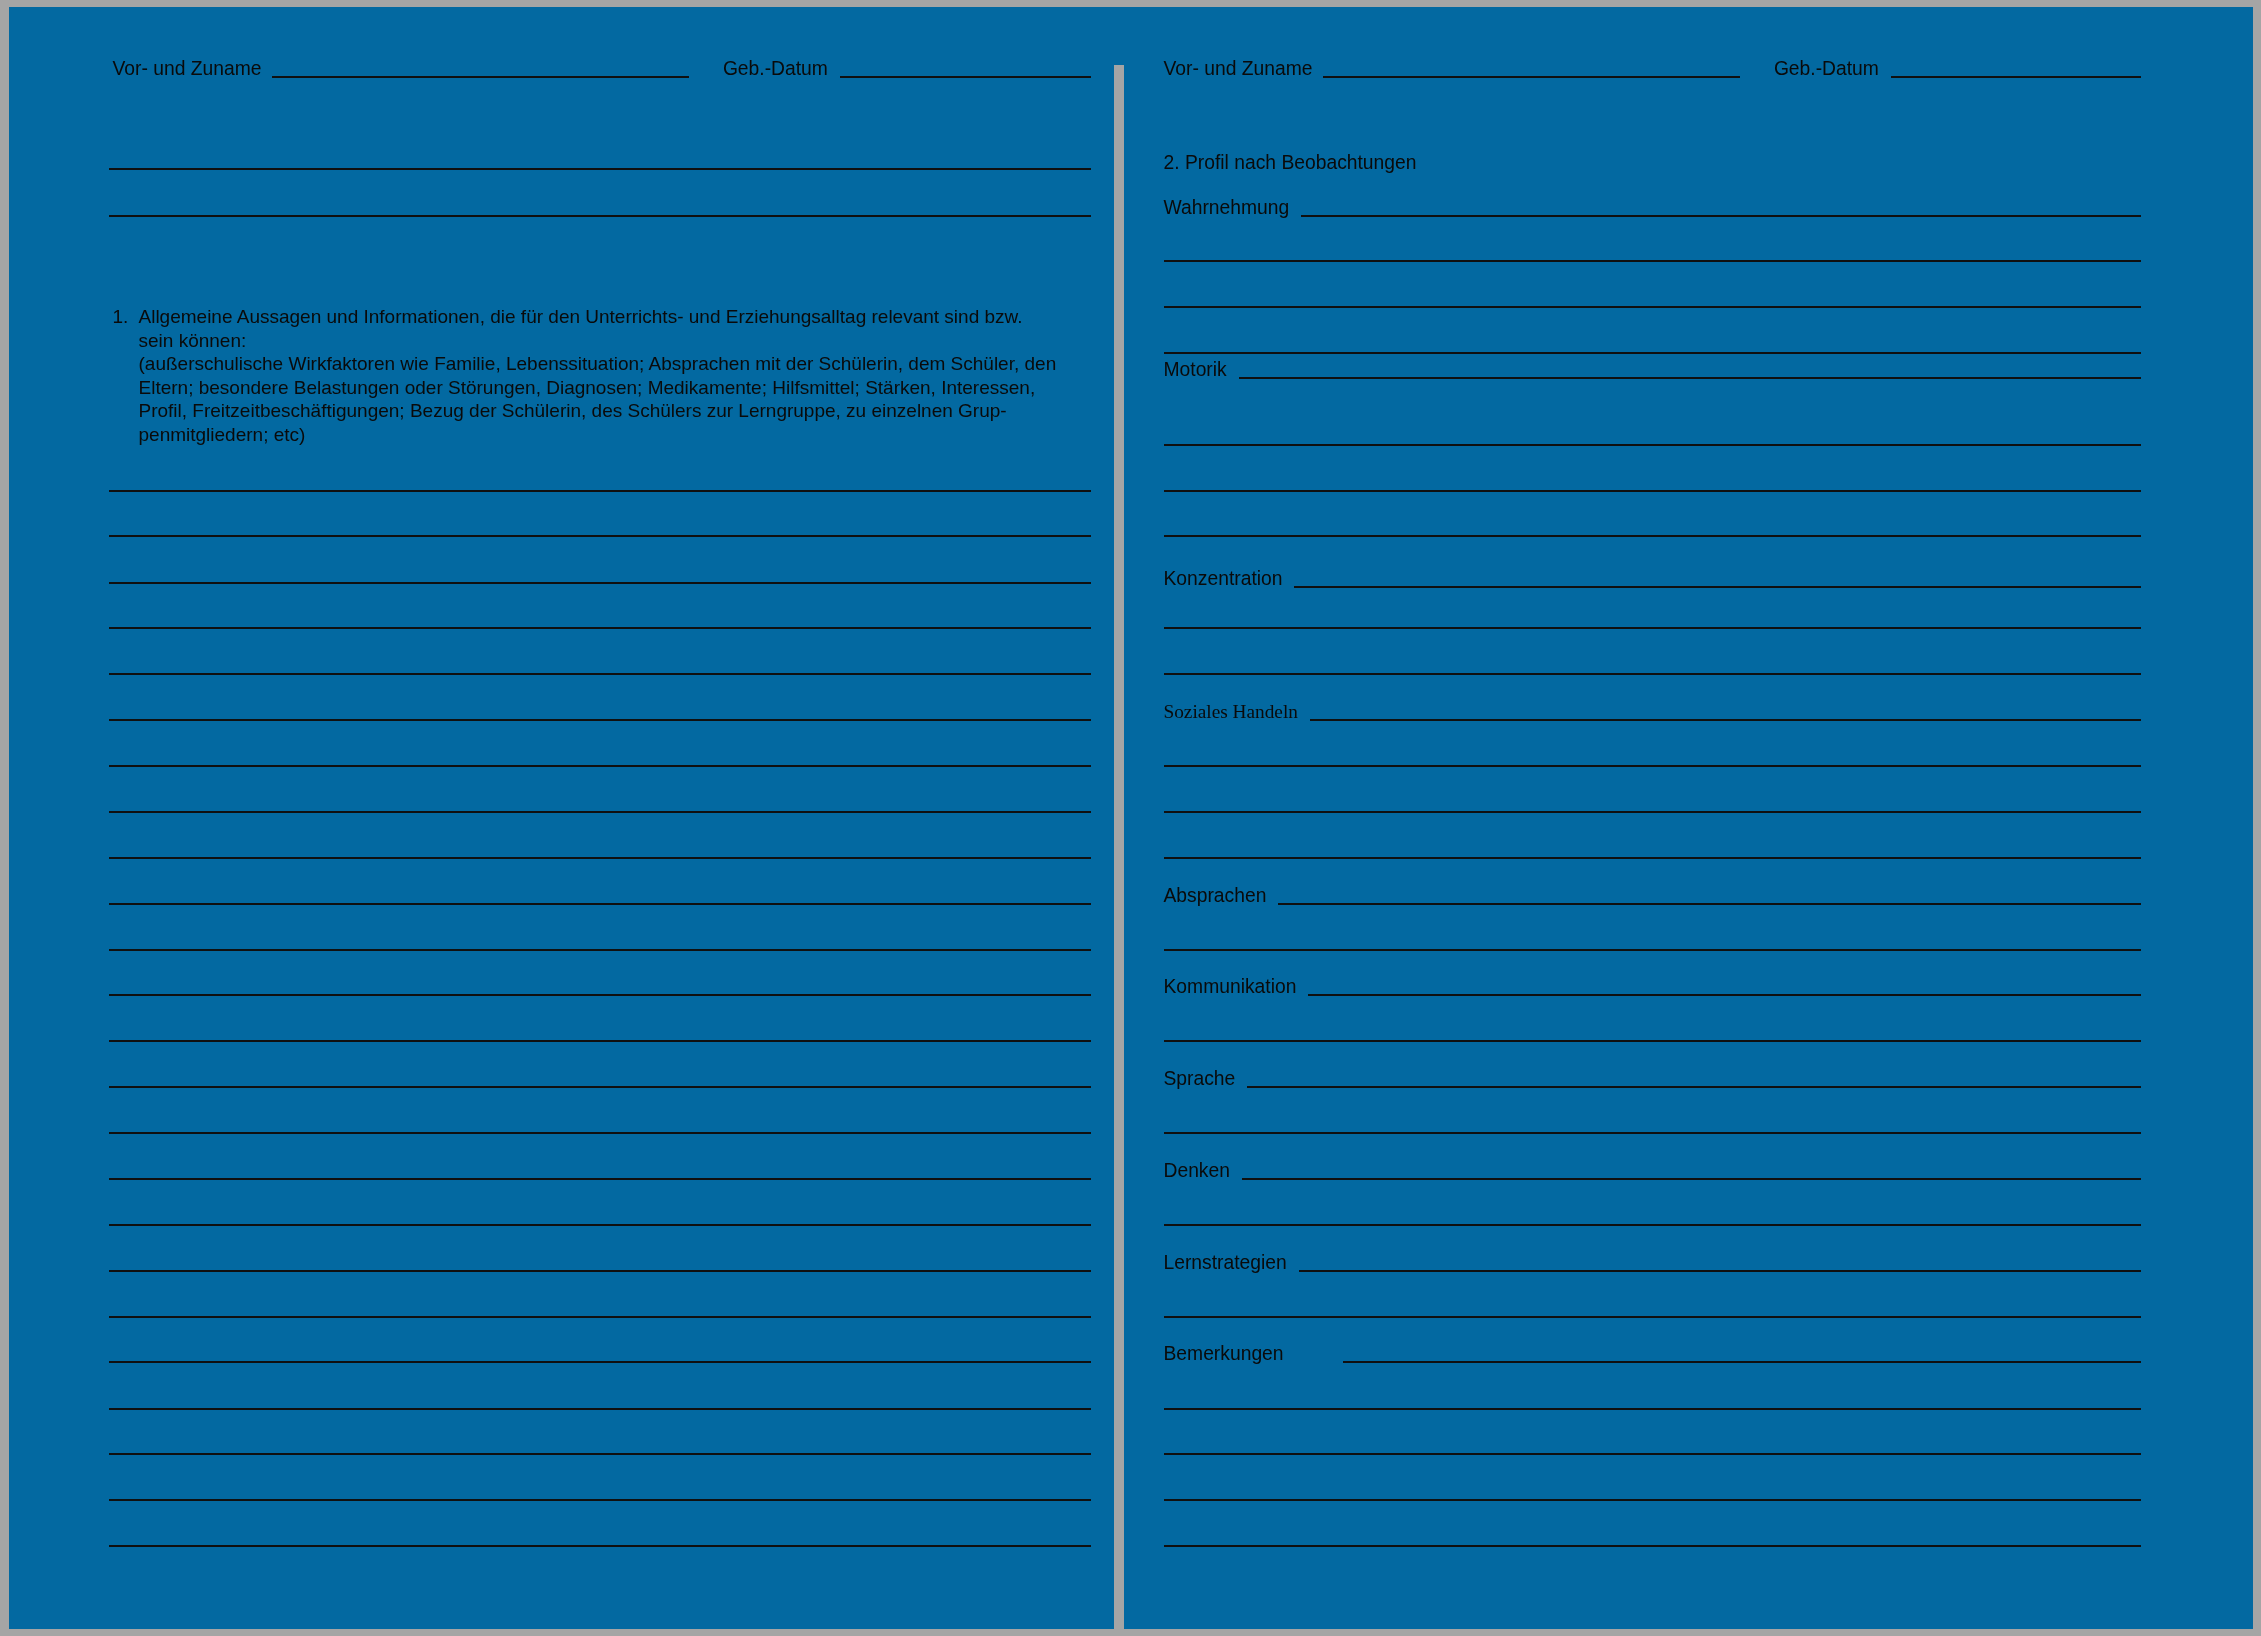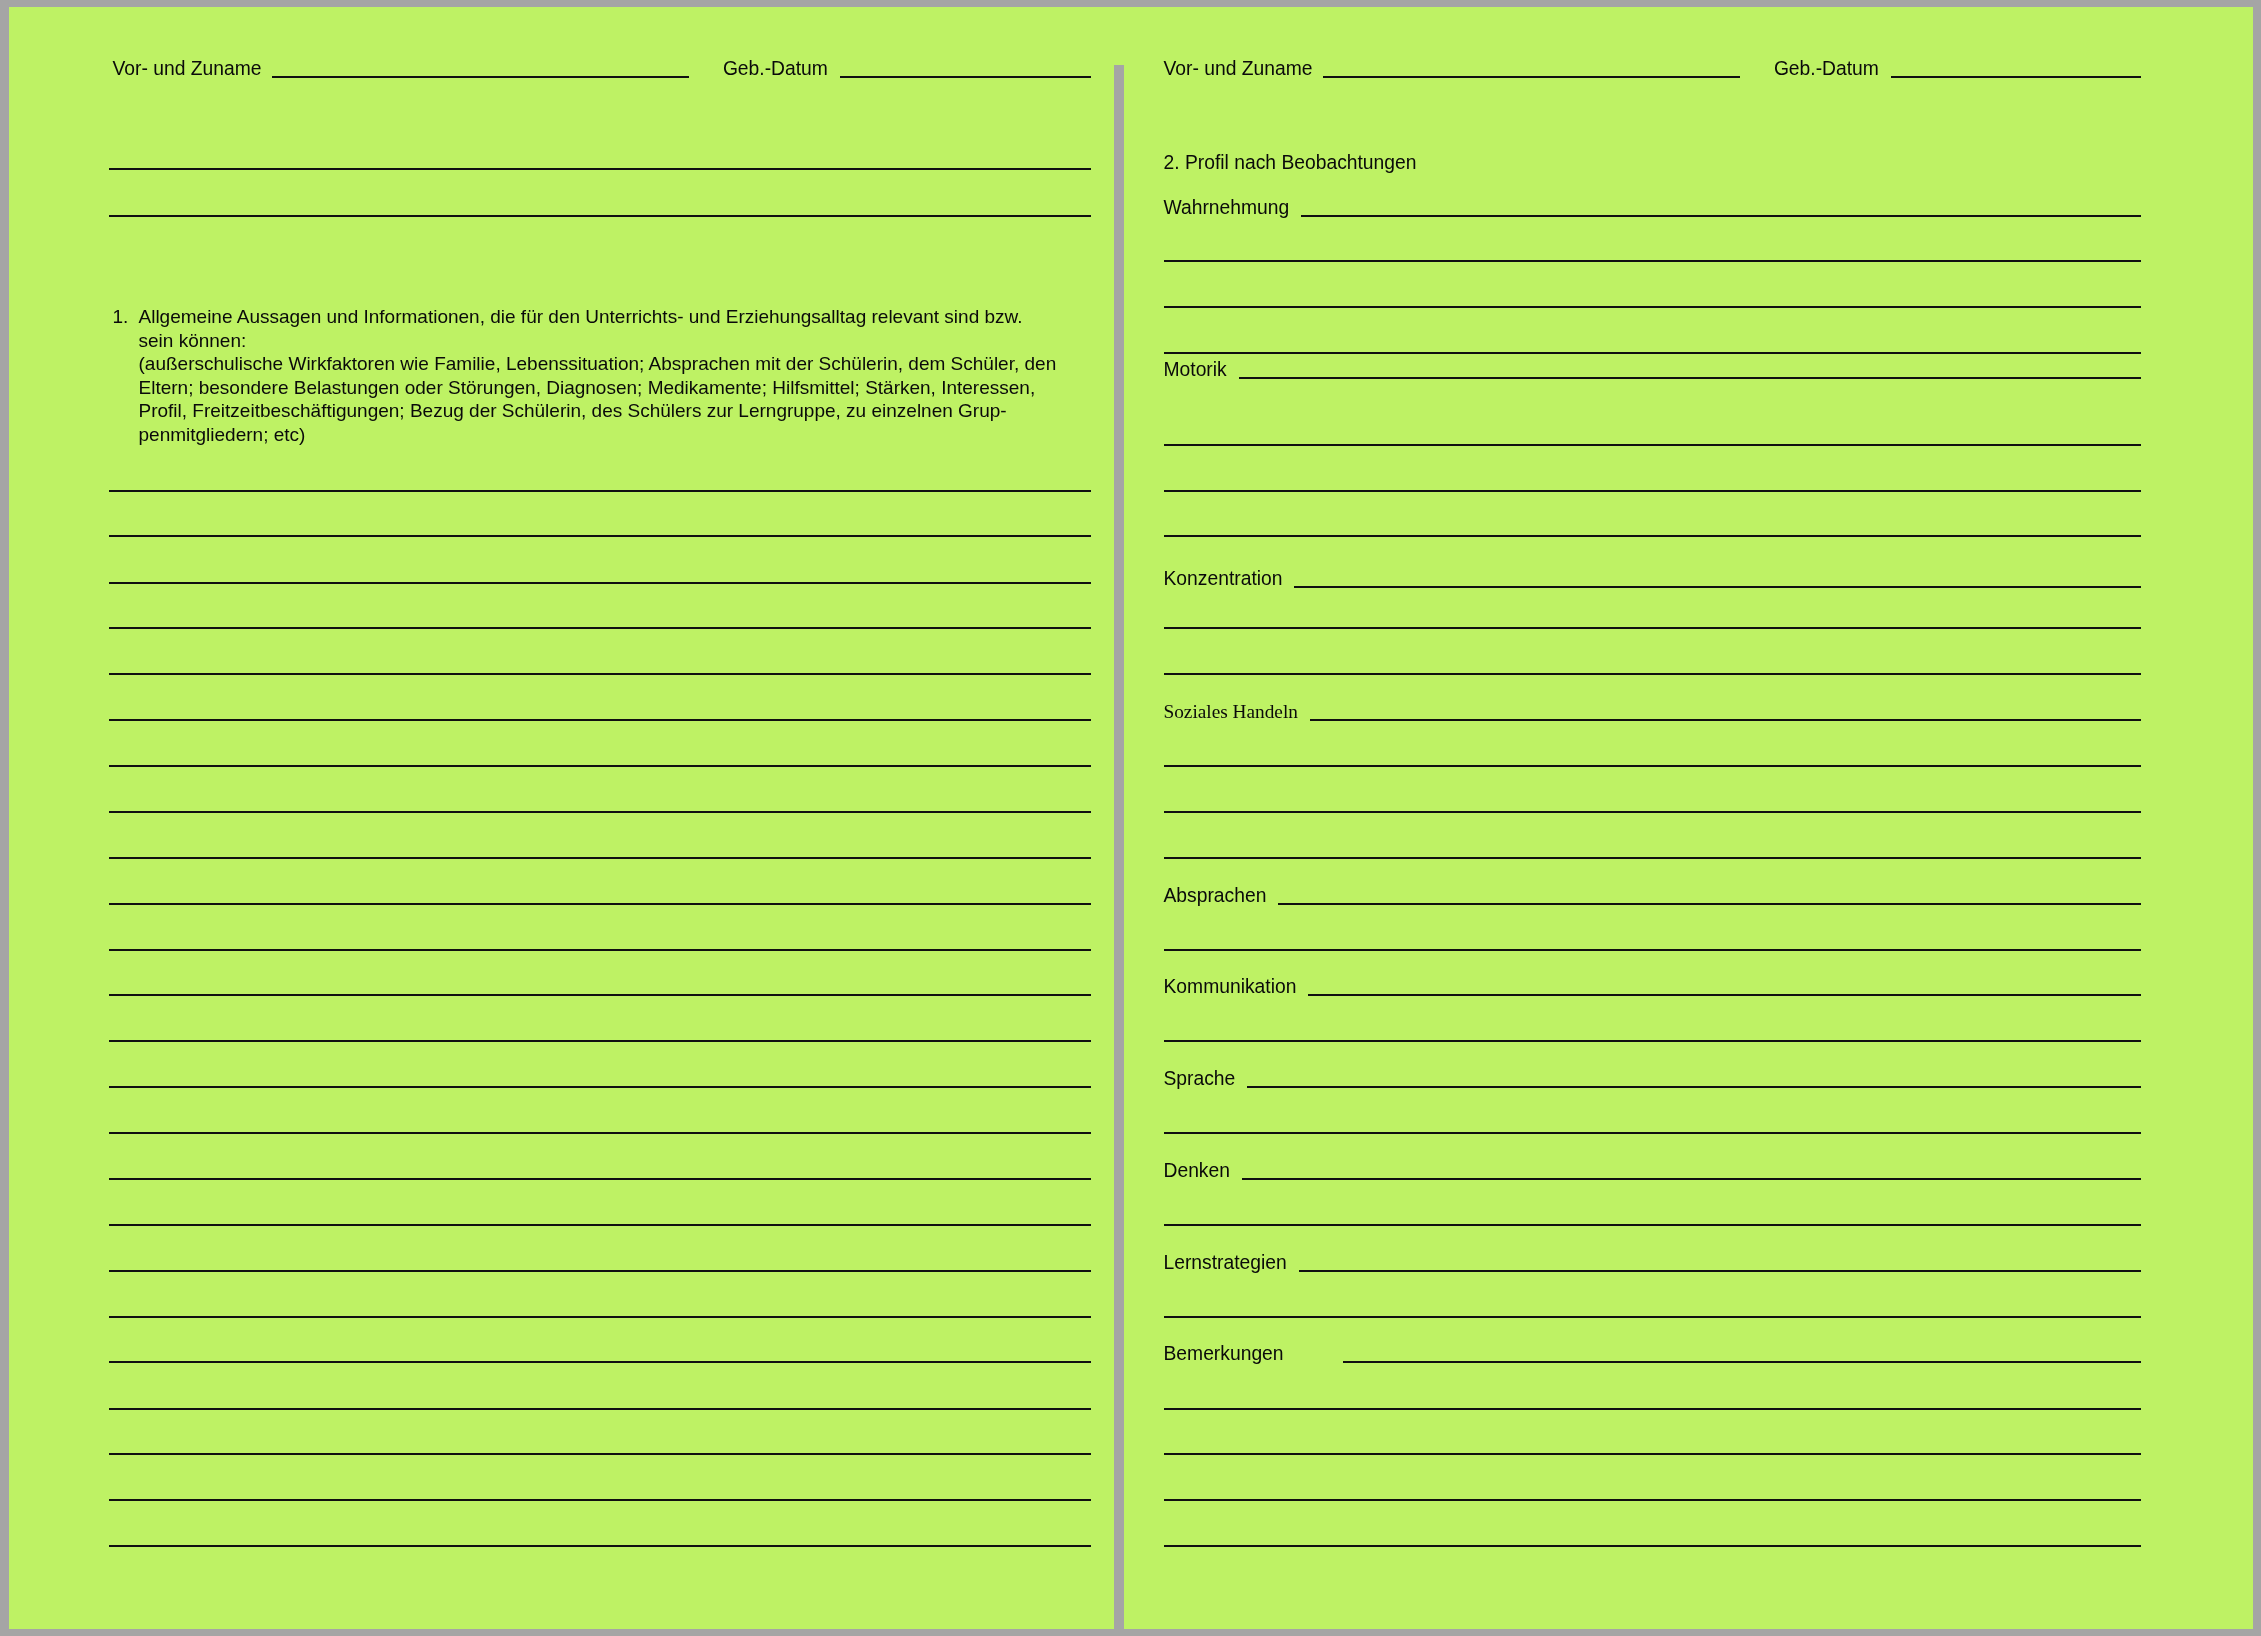--- a/index.html
+++ b/index.html
@@ -5,21 +5,21 @@
   html,body{margin:0;padding:0;}
   body{
     width:2261px;height:1637px;position:relative;
     background:#a5a5a5;
     font-family:"Liberation Sans","DejaVu Sans",sans-serif;
     color:#0a0a0a;
     overflow:hidden;
   }
   .paper{
     position:absolute;left:8.5px;top:7px;width:2244px;height:1622px;
-    background:#bef264;
+    background:#0369a1;
   }
   .divider{
     position:absolute;left:1105px;top:58px;width:10.4px;height:1564px;
     background:#a5a5a5;
   }
   .rule{position:absolute;height:2.4px;background:#101010;}
   .rule.l{left:100px;width:982px;}
   .rule.r{left:1155px;width:977px;}
   .hrow{
     position:absolute;display:flex;align-items:flex-end;

